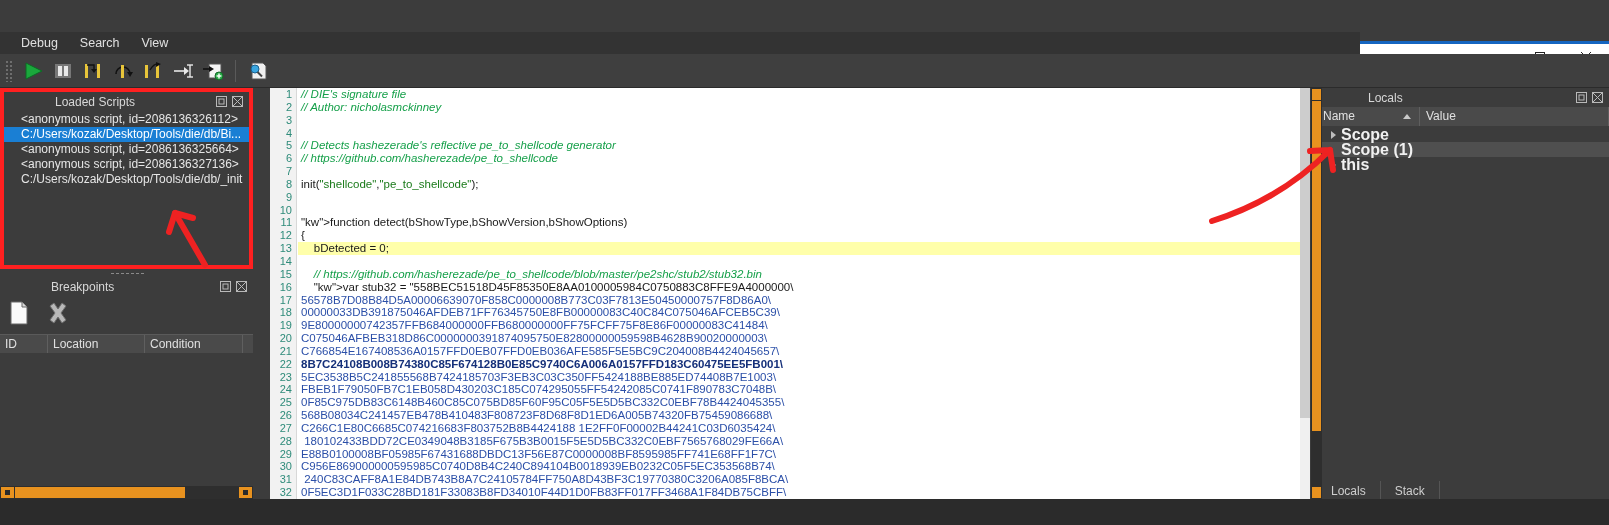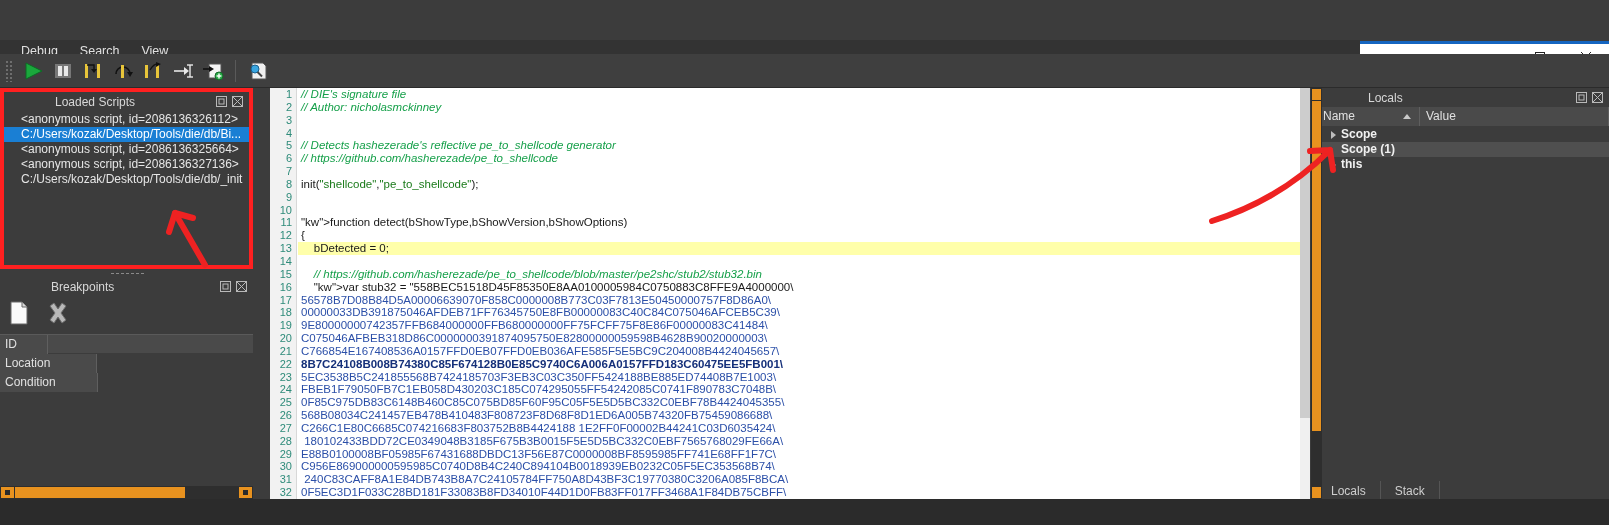--- a/index.html
+++ b/index.html
@@ -28,21 +28,21 @@
   .app-title { font-size: 14px; color: #1a1a1a; }
   .winbtns { margin-left: auto; display: flex; height: 32px; }
   .winbtn {
     width: 46px; height: 32px; display: flex; align-items: center; justify-content: center;
     color: #222; font-size: 13px;
   }
   .winbtn svg { display: block; }
 
   
   .menubar {
-    position: absolute; left: 0; top: 40px; width: 1360px; height: 22px;
+    position: absolute; left: 0; top: 32px; width: 1360px; height: 22px;
     background: #333333; display: flex; align-items: center; padding-left: 10px;
   }
   .menuitem { color: #e0e0e0; font-size: 12.5px; padding: 2px 11px; }
 
   
   .toolbar {
     position: absolute; left: 0; top: 54px; width: 1609px; height: 34px;
     background: #3f3f3f; border-bottom: 1px solid #2b2b2b;
     display: flex; align-items: center;
   }
@@ -82,21 +82,21 @@
   }
   .splitter .dots {
     width: 34px; height: 3px;
     background-image: radial-gradient(#8a8a8a 38%, transparent 40%);
     background-size: 5px 3px;
   }
 
   
   .bp-wrap { position: absolute; left: 0; top: 189px; width: 253px; height: 290px; background: #3c3c3c; }
   .bp-tools { height: 38px; display: flex; align-items: center; padding-left: 8px; gap: 16px; }
-  .bp-head { display: flex; height: 19px; background: #4a4a4a; border-top: 1px solid #5a5a5a; flex-direction: column; }
+  .bp-head { display: flex; height: 19px; background: #4a4a4a; border-top: 1px solid #5a5a5a; }
   .bp-col {
     font-size: 12px; color: #e0e0e0; line-height: 19px; padding-left: 5px;
     border-right: 1px solid #5f5f5f; background: #4a4a4a;
   }
   .bp-body { height: 114px; background: #3c3c3c; }
 
   .hscroll {
     position: absolute; left: 0; width: 253px; height: 13px; background: #2e2e2e;
     display: flex; align-items: center;
   }
@@ -144,21 +144,21 @@
   .lcol {
     font-size: 12px; color: #e0e0e0; line-height: 19px; padding-left: 6px;
     border-right: 1px solid #5f5f5f; background: #4a4a4a; position: relative;
   }
   .sortarrow {
     position: absolute; right: 8px; top: 7px; width: 0; height: 0;
     border-left: 4px solid transparent; border-right: 4px solid transparent;
     border-bottom: 5px solid #c8c8c8;
   }
   .locals-body { height: 355px; background: #3c3c3c; padding-top: 1px; }
-  .lrow { height: 15px; line-height: 15px; font-size: 12px; color: #f0f0f0;
+  .lrow { height: 15px; line-height: 15px; font-size: 16px; color: #f0f0f0;
     font-weight: bold; display: flex; align-items: center; }
   .lrow.sel { background: #4f4f4f; }
   .twisty { width: 16px; display: flex; align-items: center; justify-content: center; margin-left: 8px; }
   .twisty i { width: 0; height: 0; border-top: 4px solid transparent;
     border-bottom: 4px solid transparent; border-left: 5px solid #bdbdbd; }
   .tabbar { display: flex; height: 20px; background: #3c3c3c; align-items: stretch; }
   .tab { font-size: 12px; color: #cfcfcf; line-height: 20px; padding: 0 14px;
     border-right: 1px solid #555; }
 
   .bottombar { position: absolute; left: 0; top: 499px; width: 1609px; height: 26px; background: #2b2b2b; }

